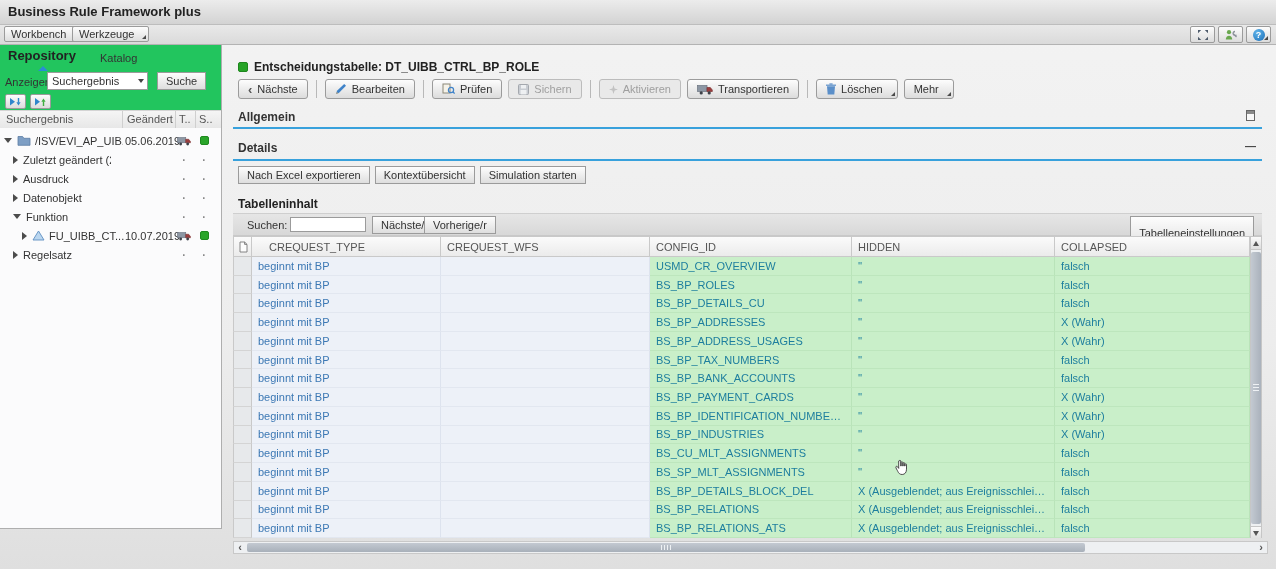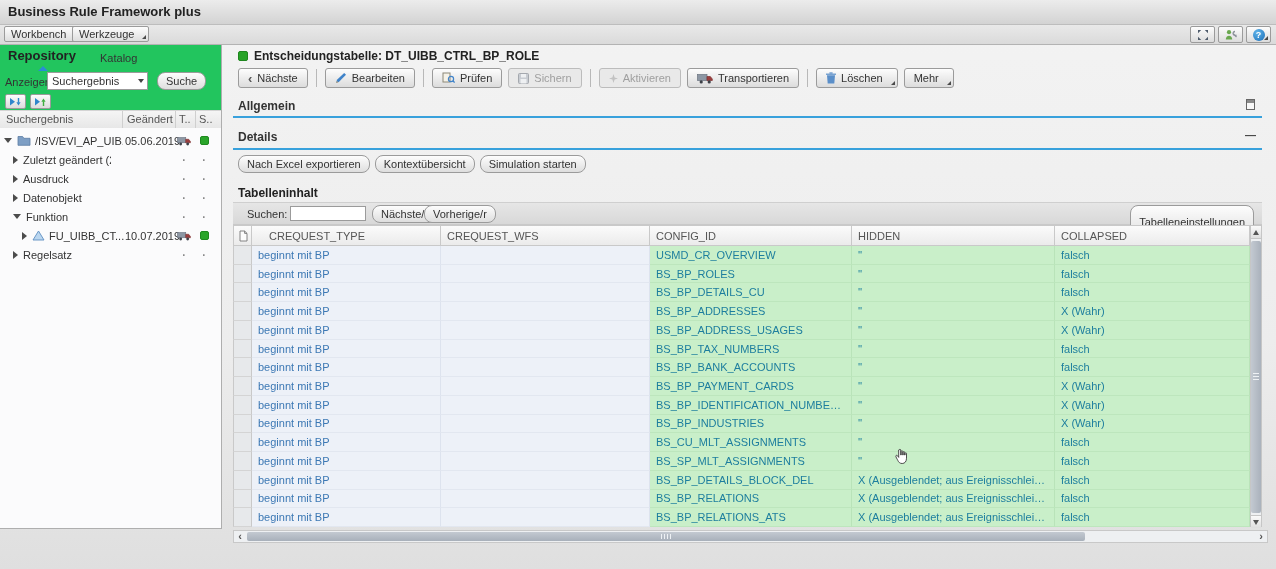--- a/index.html
+++ b/index.html
@@ -30,21 +30,21 @@
   .tab-repo{position:absolute;left:8px;top:3px;font-size:13px;font-weight:bold;color:#222;}
   .tab-katalog{position:absolute;left:100px;top:7px;color:#333;}
   .tab-marker{position:absolute;left:38px;top:21px;width:0;height:0;
     border-left:5px solid transparent;border-right:5px solid transparent;border-bottom:5px solid #2a8dd4;}
   .anz-label{position:absolute;left:5px;top:31px;}
   .anz-select{position:absolute;left:47px;top:27px;width:101px;height:18px;box-sizing:border-box;background:#fff;
     border:1px solid #9b9b9b;display:flex;align-items:center;padding:0 16px 0 4px;}
   .sel-arrow{position:absolute;right:3px;top:6px;width:0;height:0;
     border-left:3.5px solid transparent;border-right:3.5px solid transparent;border-top:4px solid #444;}
   .btn{box-sizing:border-box;border:1px solid #9b9b9b;background:linear-gradient(#fdfdfd,#dedede);
-    border-radius:8px;font-family:"Liberation Sans",sans-serif;font-size:11px;color:#333;padding:1px 8px;cursor:default;}
+    border-radius:0;font-family:"Liberation Sans",sans-serif;font-size:11px;color:#333;padding:1px 8px;cursor:default;}
   .suche{position:absolute;left:157px;top:27px;height:18px;}
   .tree-btns{position:absolute;left:5px;top:49px;display:flex;gap:4px;}
   .tree-header{position:absolute;left:0;top:65px;width:221px;height:17px;
     background:linear-gradient(#f5f5f5,#e7e7e7);border-top:1px solid #d4d4d4;border-bottom:1px solid #c4c4c4;color:#555;}
   .th-label{position:absolute;left:6px;top:2px;}
   .th-ge{position:absolute;left:127px;top:2px;}
   .th-t{position:absolute;left:179px;top:2px;}
   .th-s{position:absolute;left:199px;top:2px;}
   .th-sep{position:absolute;top:0;width:1px;height:17px;background:#cfcfcf;}
   .tree-body{position:absolute;left:0;top:83px;width:221px;height:400px;background:#fbfbfc;padding-top:3px;box-sizing:border-box;}
@@ -53,21 +53,21 @@
   .tri-right{border-top:4px solid transparent;border-bottom:4px solid transparent;border-left:5px solid #4c4c4c;}
   .tri-down{border-left:4px solid transparent;border-right:4px solid transparent;border-top:5px solid #4c4c4c;}
   .tree-ic{display:inline-flex;margin-right:4px;flex:0 0 auto;}
   .tree-label{white-space:nowrap;overflow:hidden;max-width:88px;color:#333;}
   .tree-date{position:absolute;left:125px;color:#333;}
   .tree-t{position:absolute;left:176px;width:16px;text-align:center;display:flex;justify-content:center;}
   .tree-s{position:absolute;left:198px;width:12px;display:flex;justify-content:center;}
   .tree-dot{color:#888;font-weight:bold;}
   .green-led{width:7px;height:7px;border-radius:2px;background:#2aa52a;border:1px solid #1f8a1f;display:inline-block;}
   
-  .main{position:absolute;left:233px;top:45px;width:1035px;height:505px;}
+  .main{position:absolute;left:233px;top:56px;width:1035px;height:505px;}
   .obj-header{position:absolute;left:0;top:3px;height:16px;display:flex;align-items:center;}
   .obj-led{width:8px;height:8px;border-radius:2px;background:#27a327;border:1px solid #1e861e;margin:0 6px 0 5px;}
   .obj-title{font-size:12px;font-weight:bold;color:#222;}
   .toolbar{position:absolute;left:5px;top:22px;height:22px;display:flex;align-items:center;gap:6px;}
   .tb-btn{height:20px;box-sizing:border-box;border:1px solid #9b9b9b;background:linear-gradient(#fdfdfd,#dcdcdc);
     border-radius:3px;font-family:"Liberation Sans",sans-serif;font-size:11px;color:#333;
     display:inline-flex;align-items:center;gap:5px;padding:0 9px;position:relative;cursor:default;}
   .tb-btn.has-corner{padding-right:14px;}
   .tb-btn.disabled{color:#9f9f9f;background:#e9e9e9;border-color:#bcbcbc;}
   .tb-sep{width:1px;height:18px;background:#b8b8b8;margin:0 2px;}

